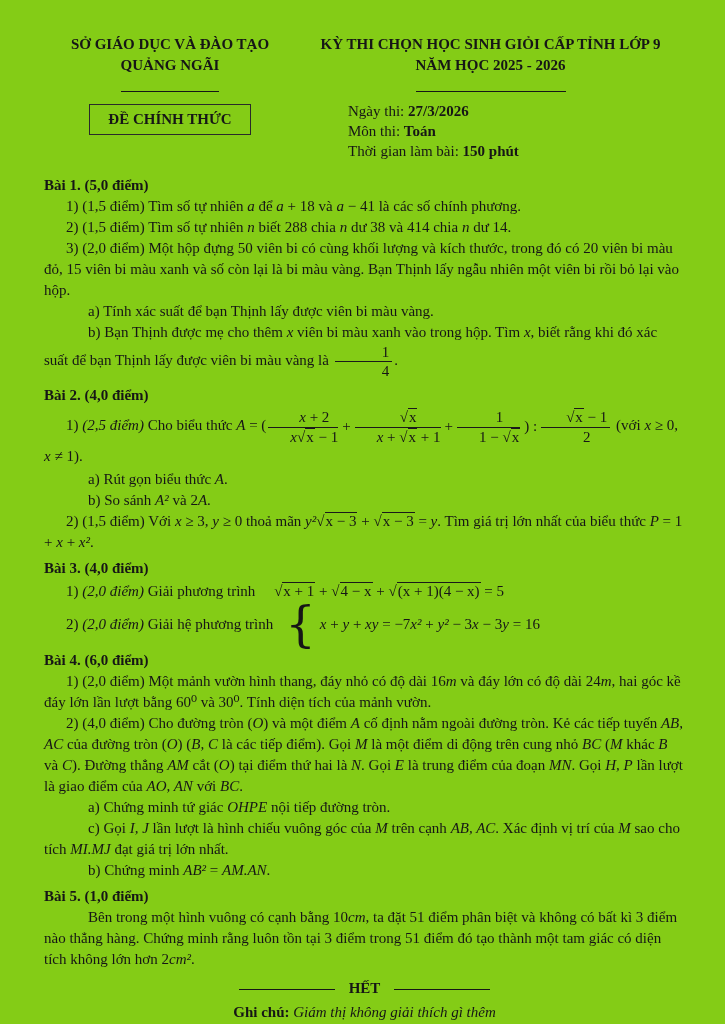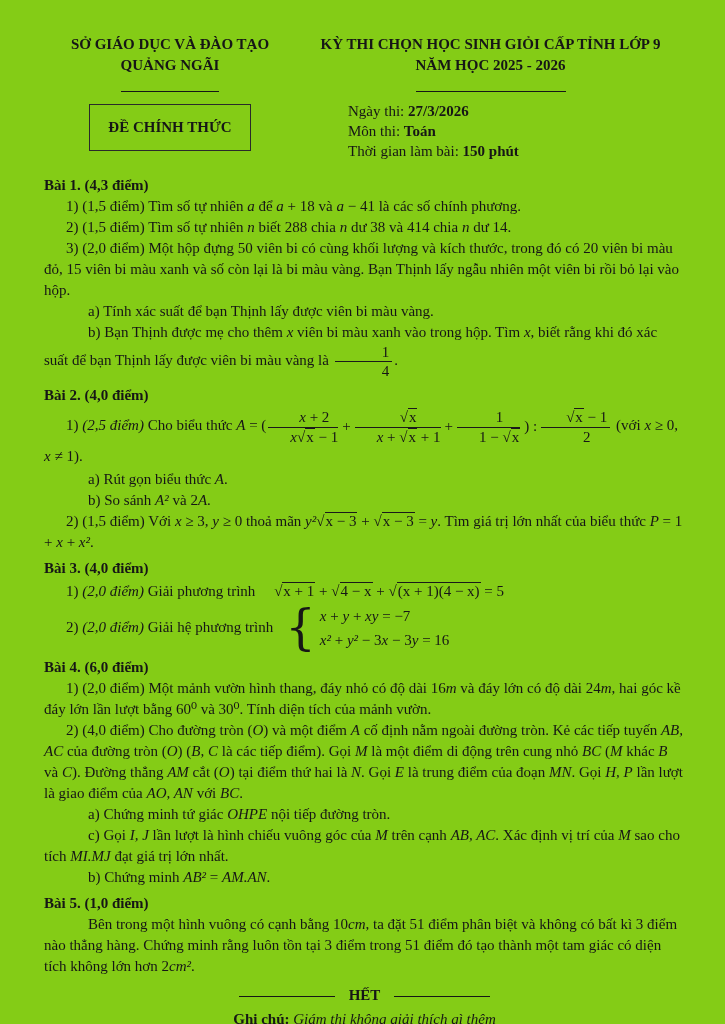--- a/index.html
+++ b/index.html
@@ -9,40 +9,40 @@
     font-family:"Liberation Serif","DejaVu Serif",serif;
     font-size:15px;line-height:21px;
     padding:34px 40px 0 44px;overflow:hidden;
   }
   
   .hdr{display:flex;}
   .hdr-left{width:252px;text-align:center;flex-shrink:0;}
   .hdr-right{flex:1;text-align:center;}
   .hl1{font-weight:bold;}
   .hl2{font-weight:bold;display:inline-block;border-bottom:1.5px solid #161616;padding-bottom:15px;}
-  .exam-box{display:inline-block;margin-top:12px;border:1.5px solid #2a2a2a;padding:12px 18px;font-weight:bold;}
+  .exam-box{display:inline-block;margin-top:12px;border:1.5px solid #2a2a2a;padding:4px 18px;font-weight:bold;}
   .info{margin-top:9px;text-align:left;padding-left:52px;line-height:20px;}
   .info b{font-weight:bold;}
   
   .bai{font-weight:bold;margin:5px 0 0;}
   p{margin:0;}
   .ind{text-indent:22px;}
   .sub{text-indent:44px;}
   .mline{text-indent:22px;margin:2px 0;}
   .it{font-style:italic;}
   .rad{white-space:nowrap;}
   .vin{border-top:1.2px solid #1a1a1a;padding:0 1px;}
   .frac{display:inline-block;text-align:center;vertical-align:middle;line-height:1.08;margin:1px 2px;}
   .fr-num{display:block;border-bottom:1.2px solid #1a1a1a;padding:0 3px 1px;}
   .fr-den{display:block;padding-top:1px;}
   .op{margin:0 2px;}
   .sysline{padding-left:22px;display:flex;align-items:center;margin:1px 0;}
   .sys{display:inline-flex;align-items:center;margin-left:12px;}
   .brace{font-size:48px;font-weight:400;line-height:0.85;margin-right:4px;font-family:"DejaVu Serif",serif;}
-  .eqcol{display:flex;flex-direction:column;line-height:24px;}
+  .eqcol{display:flex;line-height:24px;}
   
   .het{text-align:center;margin-top:8px;font-weight:bold;}
   .rule{display:inline-block;width:96px;border-top:1.5px solid #161616;vertical-align:middle;margin:0 14px;}
   .note{text-align:center;margin-top:3px;}
   .note .lbl{font-weight:bold;}
   .note .txt{font-style:italic;}
 </style>
 </head>
 <body>
 
@@ -58,21 +58,21 @@
       <div class="hl1">KỲ THI CHỌN HỌC SINH GIỎI CẤP TỈNH LỚP 9</div>
       <span class="hl2">NĂM HỌC 2025 - 2026</span>
       <div class="info">
         <div><span>Ngày thi: </span><b>27/3/2026</b></div>
         <div><span>Môn thi: </span><b>Toán</b></div>
         <div><span>Thời gian làm bài: </span><b>150 phút</b></div>
       </div>
     </div>
   </div>
 
-  <p class="bai" style="margin-top:14px;">Bài 1. (4,3 điểm)</p>
+  <p class="bai" style="margin-top:14px;">Bài 1. (5,0 điểm)</p>
   <p class="ind"><span>1) (1,5 điểm) Tìm số tự nhiên </span><span class="it">a</span><span> để </span><span class="it">a</span><span> + 18  và  </span><span class="it">a</span><span> − 41 là các số chính phương.</span></p>
   <p class="ind"><span>2) (1,5 điểm) Tìm số tự nhiên </span><span class="it">n</span><span> biết 288 chia </span><span class="it">n</span><span> dư 38 và 414 chia </span><span class="it">n</span><span> dư 14.</span></p>
   <p class="ind">3) (2,0 điểm) Một hộp đựng 50 viên bi có cùng khối lượng và kích thước, trong đó có 20 viên bi màu đỏ, 15 viên bi màu xanh và số còn lại là bi màu vàng. Bạn Thịnh lấy ngẫu nhiên một viên bi rồi bỏ lại vào hộp.</p>
   <p class="sub">a) Tính xác suất để bạn Thịnh lấy được viên bi màu vàng.</p>
   <p class="sub"><span><span>b) Bạn Thịnh được mẹ cho thêm </span><span class="it">x</span><span> viên bi màu xanh vào trong hộp. Tìm </span><span class="it">x</span><span>, biết rằng khi đó xác suất để bạn Thịnh lấy được viên bi màu vàng là </span></span><span class="frac"><span class="fr-num">1</span><span class="fr-den">4</span></span><span>.</span></p>
 
   <p class="bai">Bài 2. (4,0 điểm)</p>
   <p class="mline"><span><span>1) </span><span class="it">(2,5 điểm)</span><span> Cho biểu thức </span><span class="it">A</span><span> = (</span></span><span class="frac"><span class="fr-num"><span class="it">x</span><span> + 2</span></span><span class="fr-den"><span class="it">x</span><span class="rad">√<span class="vin">x</span></span><span> − 1</span></span></span><span class="op">+</span><span class="frac"><span class="fr-num"><span class="rad">√<span class="vin">x</span></span></span><span class="fr-den"><span class="it">x</span><span> + </span><span class="rad">√<span class="vin">x</span></span><span> + 1</span></span></span><span class="op">+</span><span class="frac"><span class="fr-num">1</span><span class="fr-den"><span>1 − </span><span class="rad">√<span class="vin">x</span></span></span></span><span class="op">) :</span><span class="frac"><span class="fr-num"><span class="rad">√<span class="vin">x</span></span><span> − 1</span></span><span class="fr-den">2</span></span><span><span> (với </span><span class="it">x</span><span> ≥ 0, </span><span class="it">x</span><span> ≠ 1).</span></span></p>
   <p class="sub"><span>a) Rút gọn biểu thức </span><span class="it">A</span><span>.</span></p>
   <p class="sub"><span>b) So sánh </span><span class="it">A²</span><span> và 2</span><span class="it">A</span><span>.</span></p>

